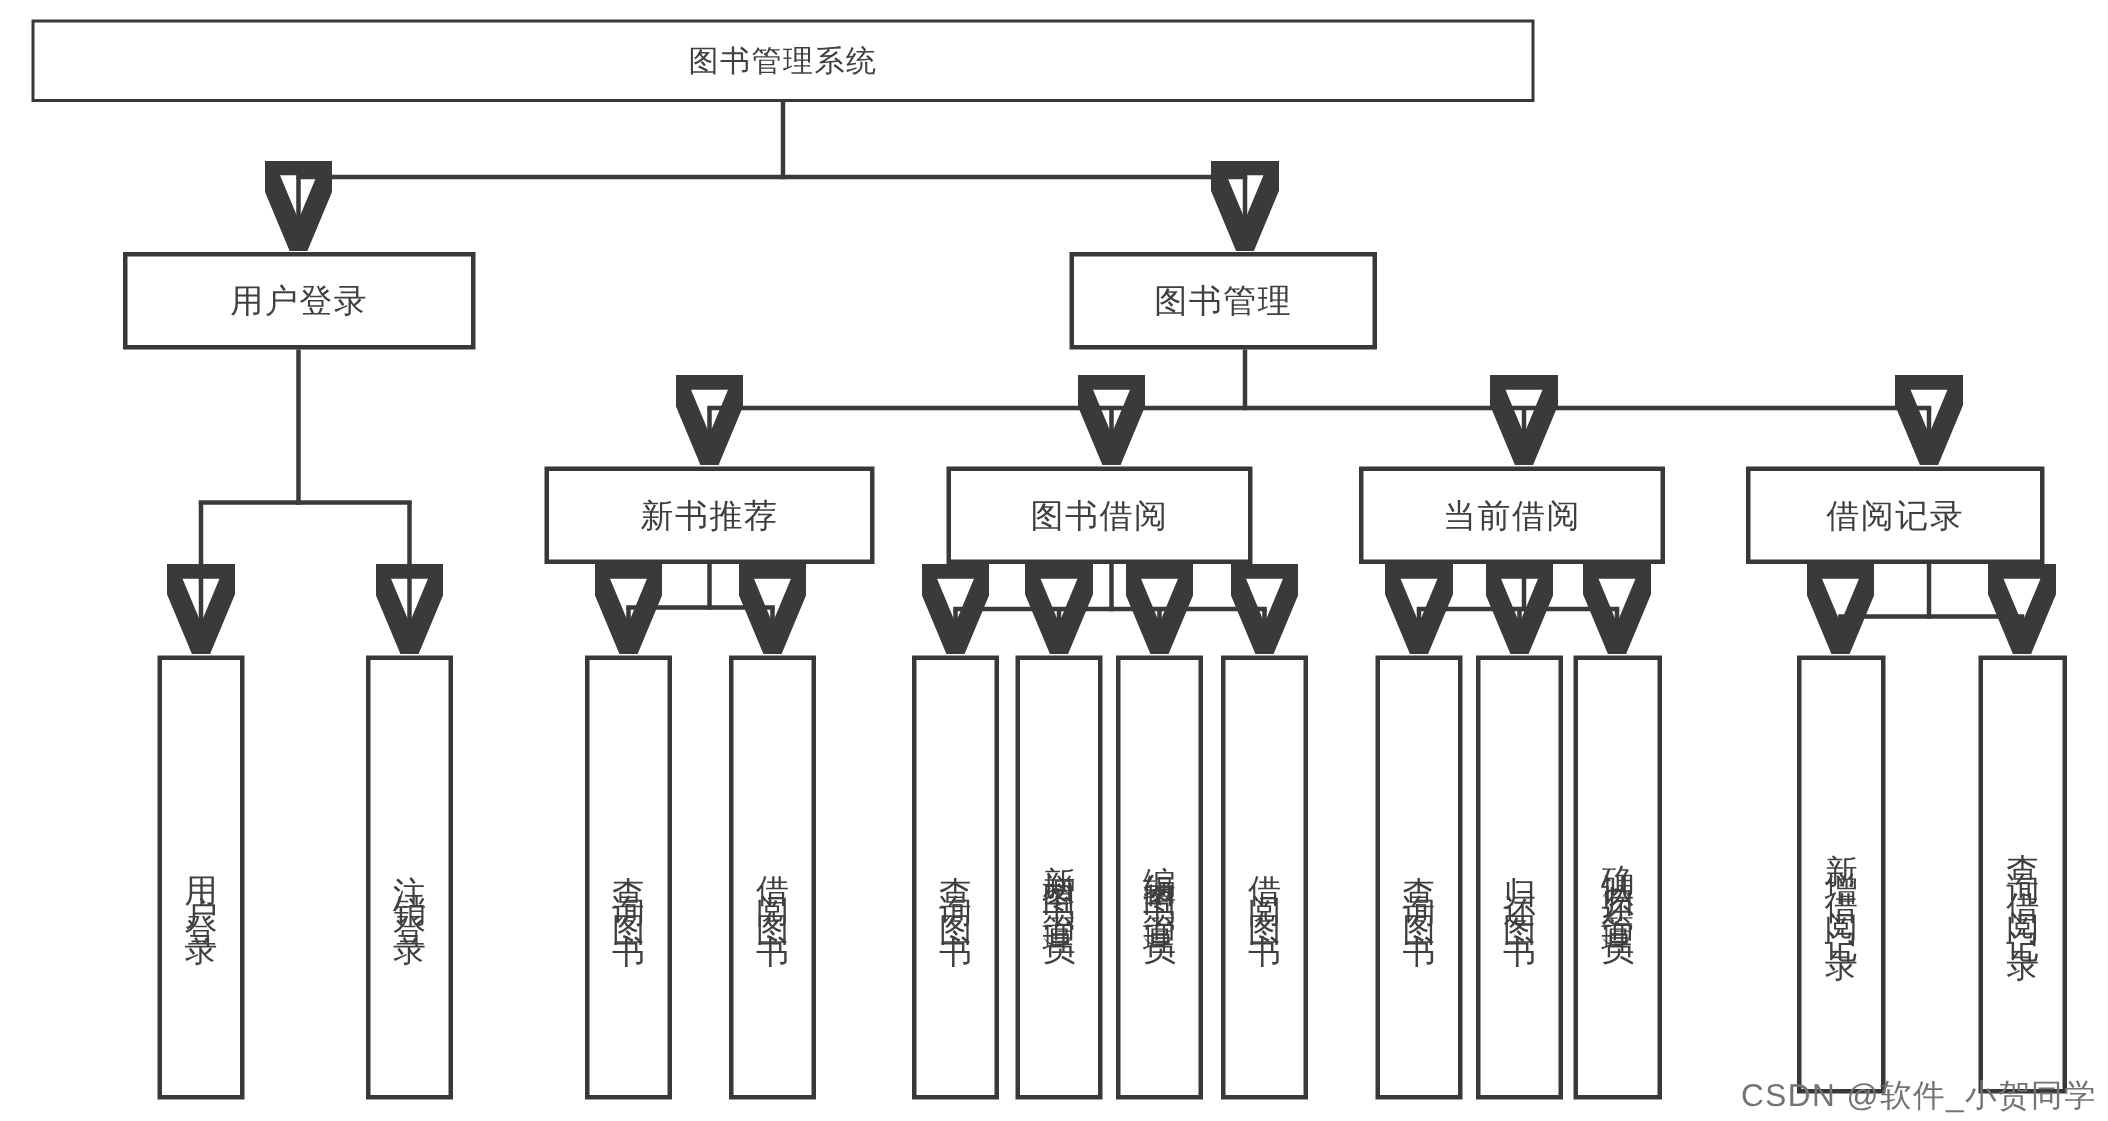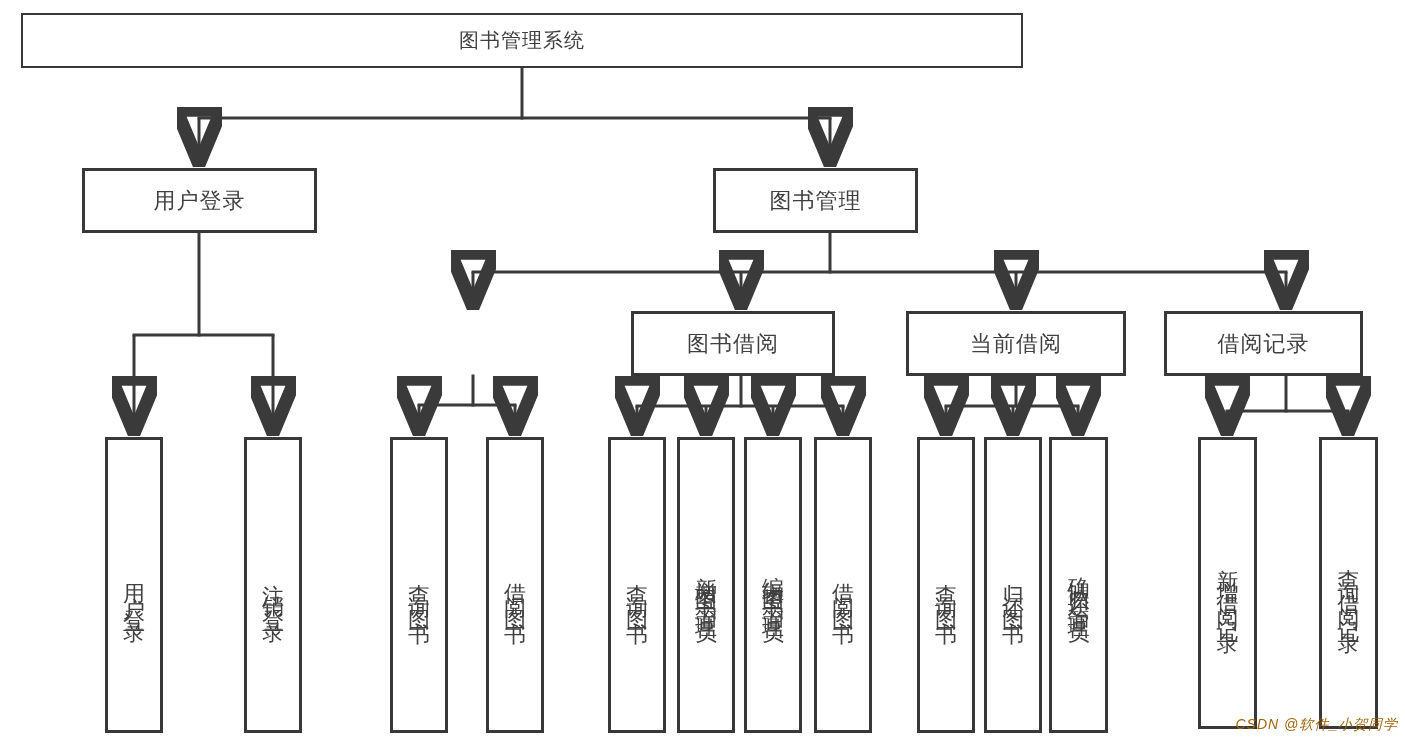--- a/index.html
+++ b/index.html
@@ -31,24 +31,23 @@
     writing-mode: vertical-lr;
     text-orientation: mixed;
     font-size: 22px;
     line-height: 1.0;
   }
   .watermark {
     position: absolute;
     z-index: 3;
     right: 7px;
     top: 716px;
-    font-size: 14px;
+    font-size: 21px;
     letter-spacing: 1px;
-    color: #a16207;
-    font-style: italic;
+    color: #737373;
   }
 </style>
 </head>
 <body>
 
 <div class="stage">
 
   <svg class="wires" width="1405" height="747" viewBox="0 0 1405 747" aria-hidden="true">
     <defs>
       <marker id="arrow" viewBox="0 0 12 10" refX="12" refY="5" markerWidth="20" markerHeight="15" orient="auto">
@@ -95,22 +94,23 @@
     <path class="tee" d="M1227,411 H1348"></path>
     <path d="M1227,411 V433" marker-end="url(#arrow)"></path>
     <path d="M1348,411 V433" marker-end="url(#arrow)"></path>
   </svg>
 
   <div class="box h-box top-box" style="left:21px; top:13px; width:1002px; height:55px;">图书管理系统</div>
 
   <div class="box h-box" style="left:82px; top:168px; width:235px; height:65px;">用户登录</div>
   <div class="box h-box" style="left:713px; top:168px; width:205px; height:65px;">图书管理</div>
 
+  <div class="box h-box" style="left:363px; top:311px; width:220px; height:65px;">新书推荐</div>
   <div class="box h-box" style="left:631px; top:311px; width:204px; height:65px;">图书借阅</div>
-  <div class="box h-box" style="left:906px; top:311px; width:220px; height:65px;">当前借阅</div>
+  <div class="box h-box" style="left:906px; top:311px; width:204px; height:65px;">当前借阅</div>
   <div class="box h-box" style="left:1164px; top:311px; width:199px; height:65px;">借阅记录</div>
 
   <div class="box v-box vtext" style="left: 105px; top: 437px; width: 58px; height: 296px; letter-spacing: 13px; padding-top: 13px;">用户登录</div>
   <div class="box v-box vtext" style="left: 244px; top: 437px; width: 58px; height: 296px; letter-spacing: 13px; padding-top: 13px;">注销登录</div>
 
   <div class="box v-box vtext" style="left: 390px; top: 437px; width: 58px; height: 296px; letter-spacing: 13px; padding-top: 13px;">查询图书</div>
   <div class="box v-box vtext" style="left: 486px; top: 437px; width: 58px; height: 296px; letter-spacing: 13px; padding-top: 13px;">借阅图书</div>
 
   <div class="box v-box vtext" style="left: 608px; top: 437px; width: 58px; height: 296px; letter-spacing: 13px; padding-top: 13px;">查询图书</div>
   <div class="box v-box vtext" style="left: 677px; top: 437px; width: 58px; height: 296px; letter-spacing: 6.5px; padding-top: 6.5px;">新增图书（管理员）</div>

